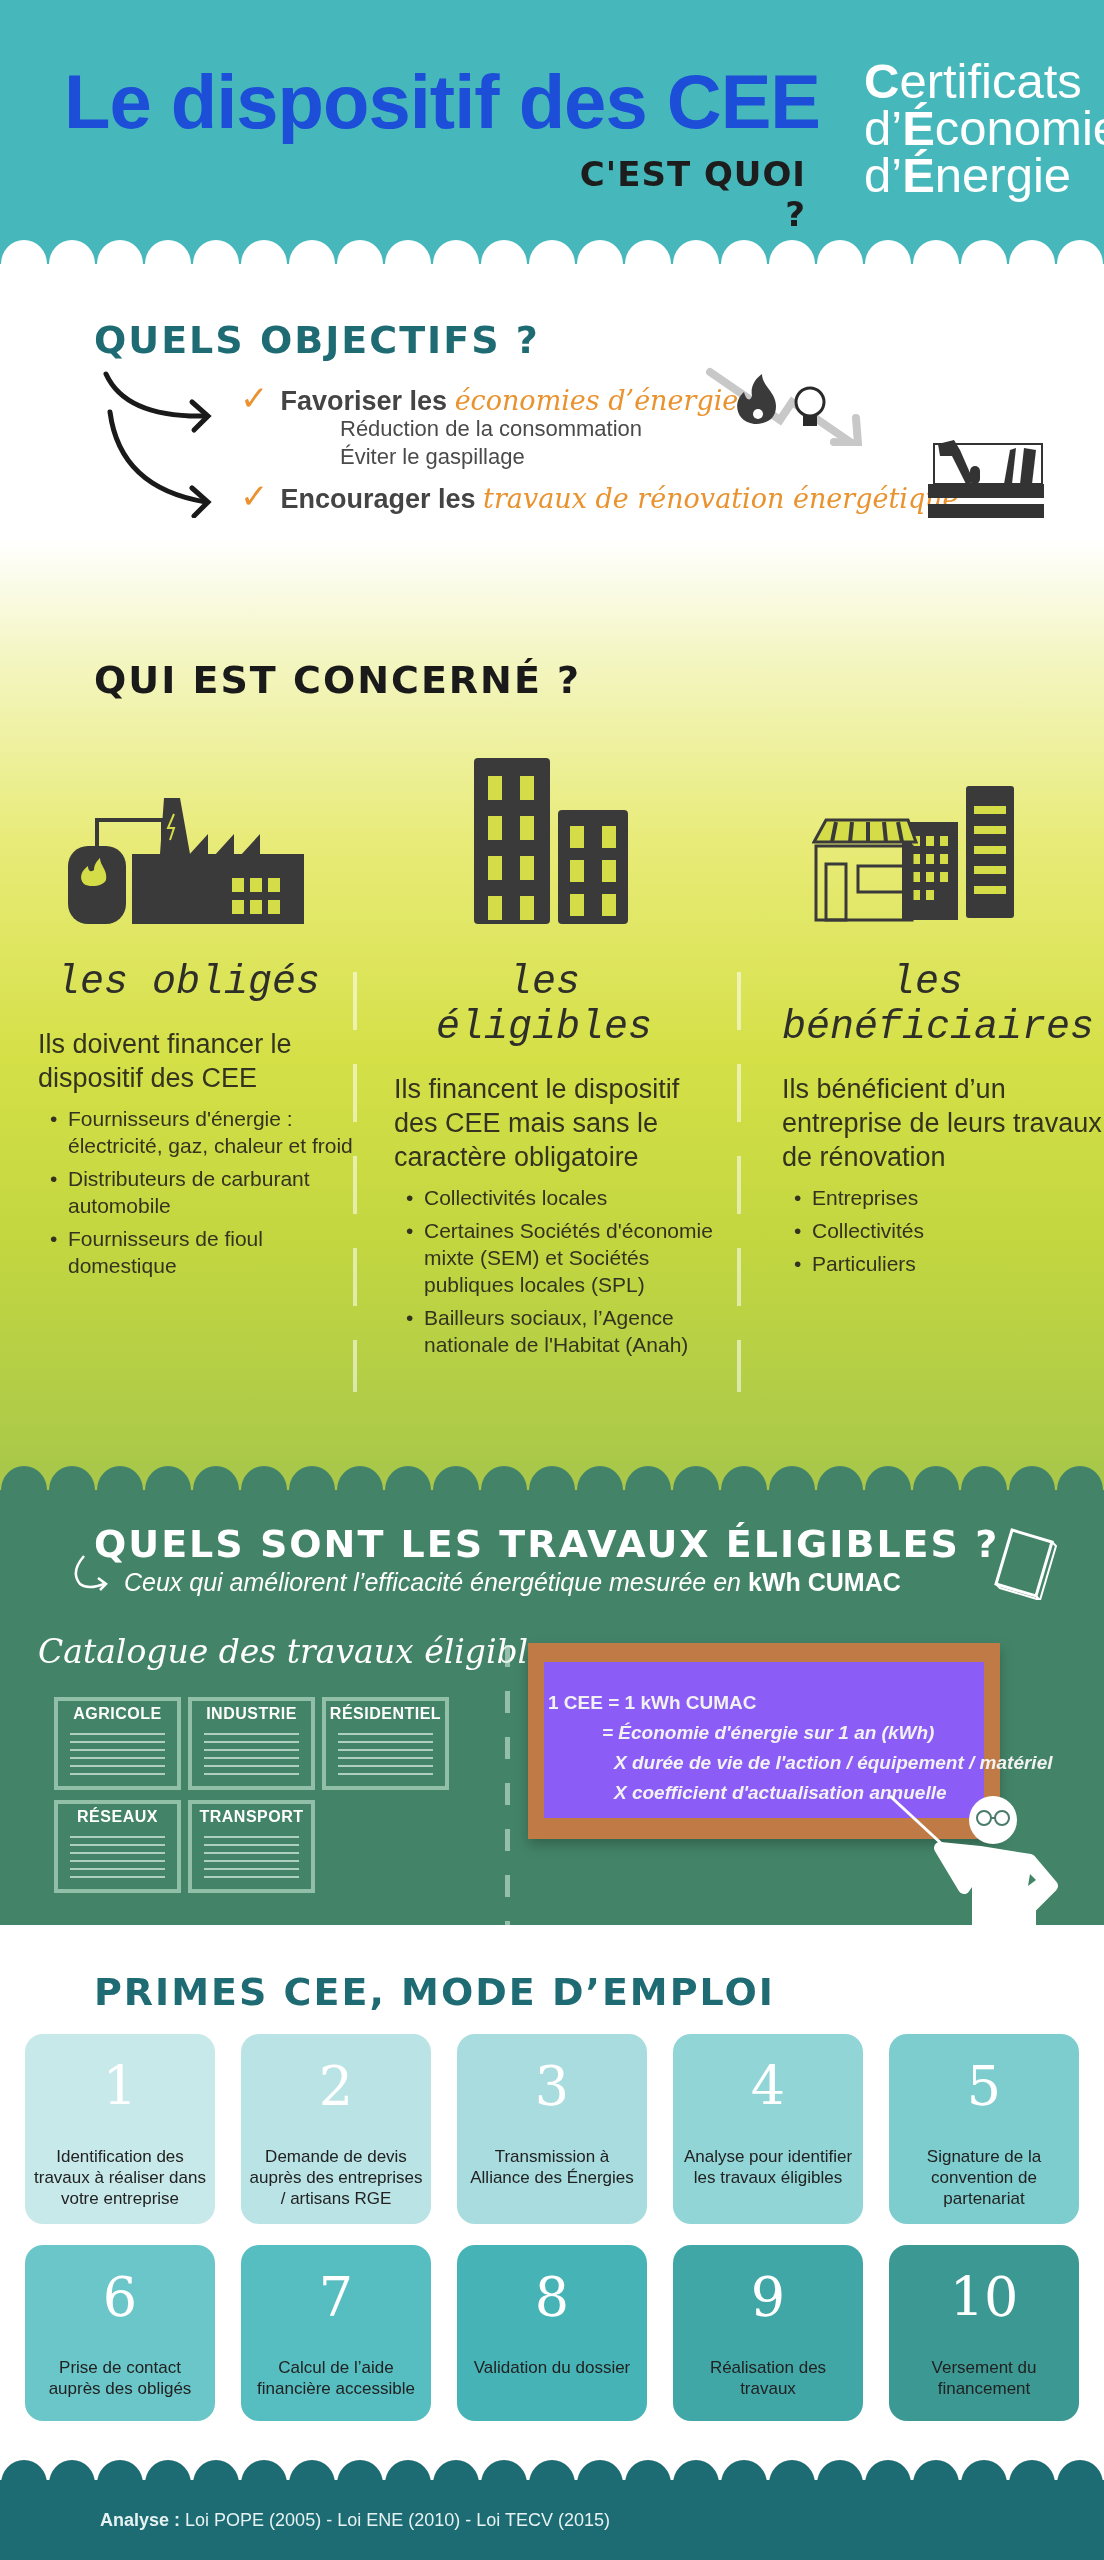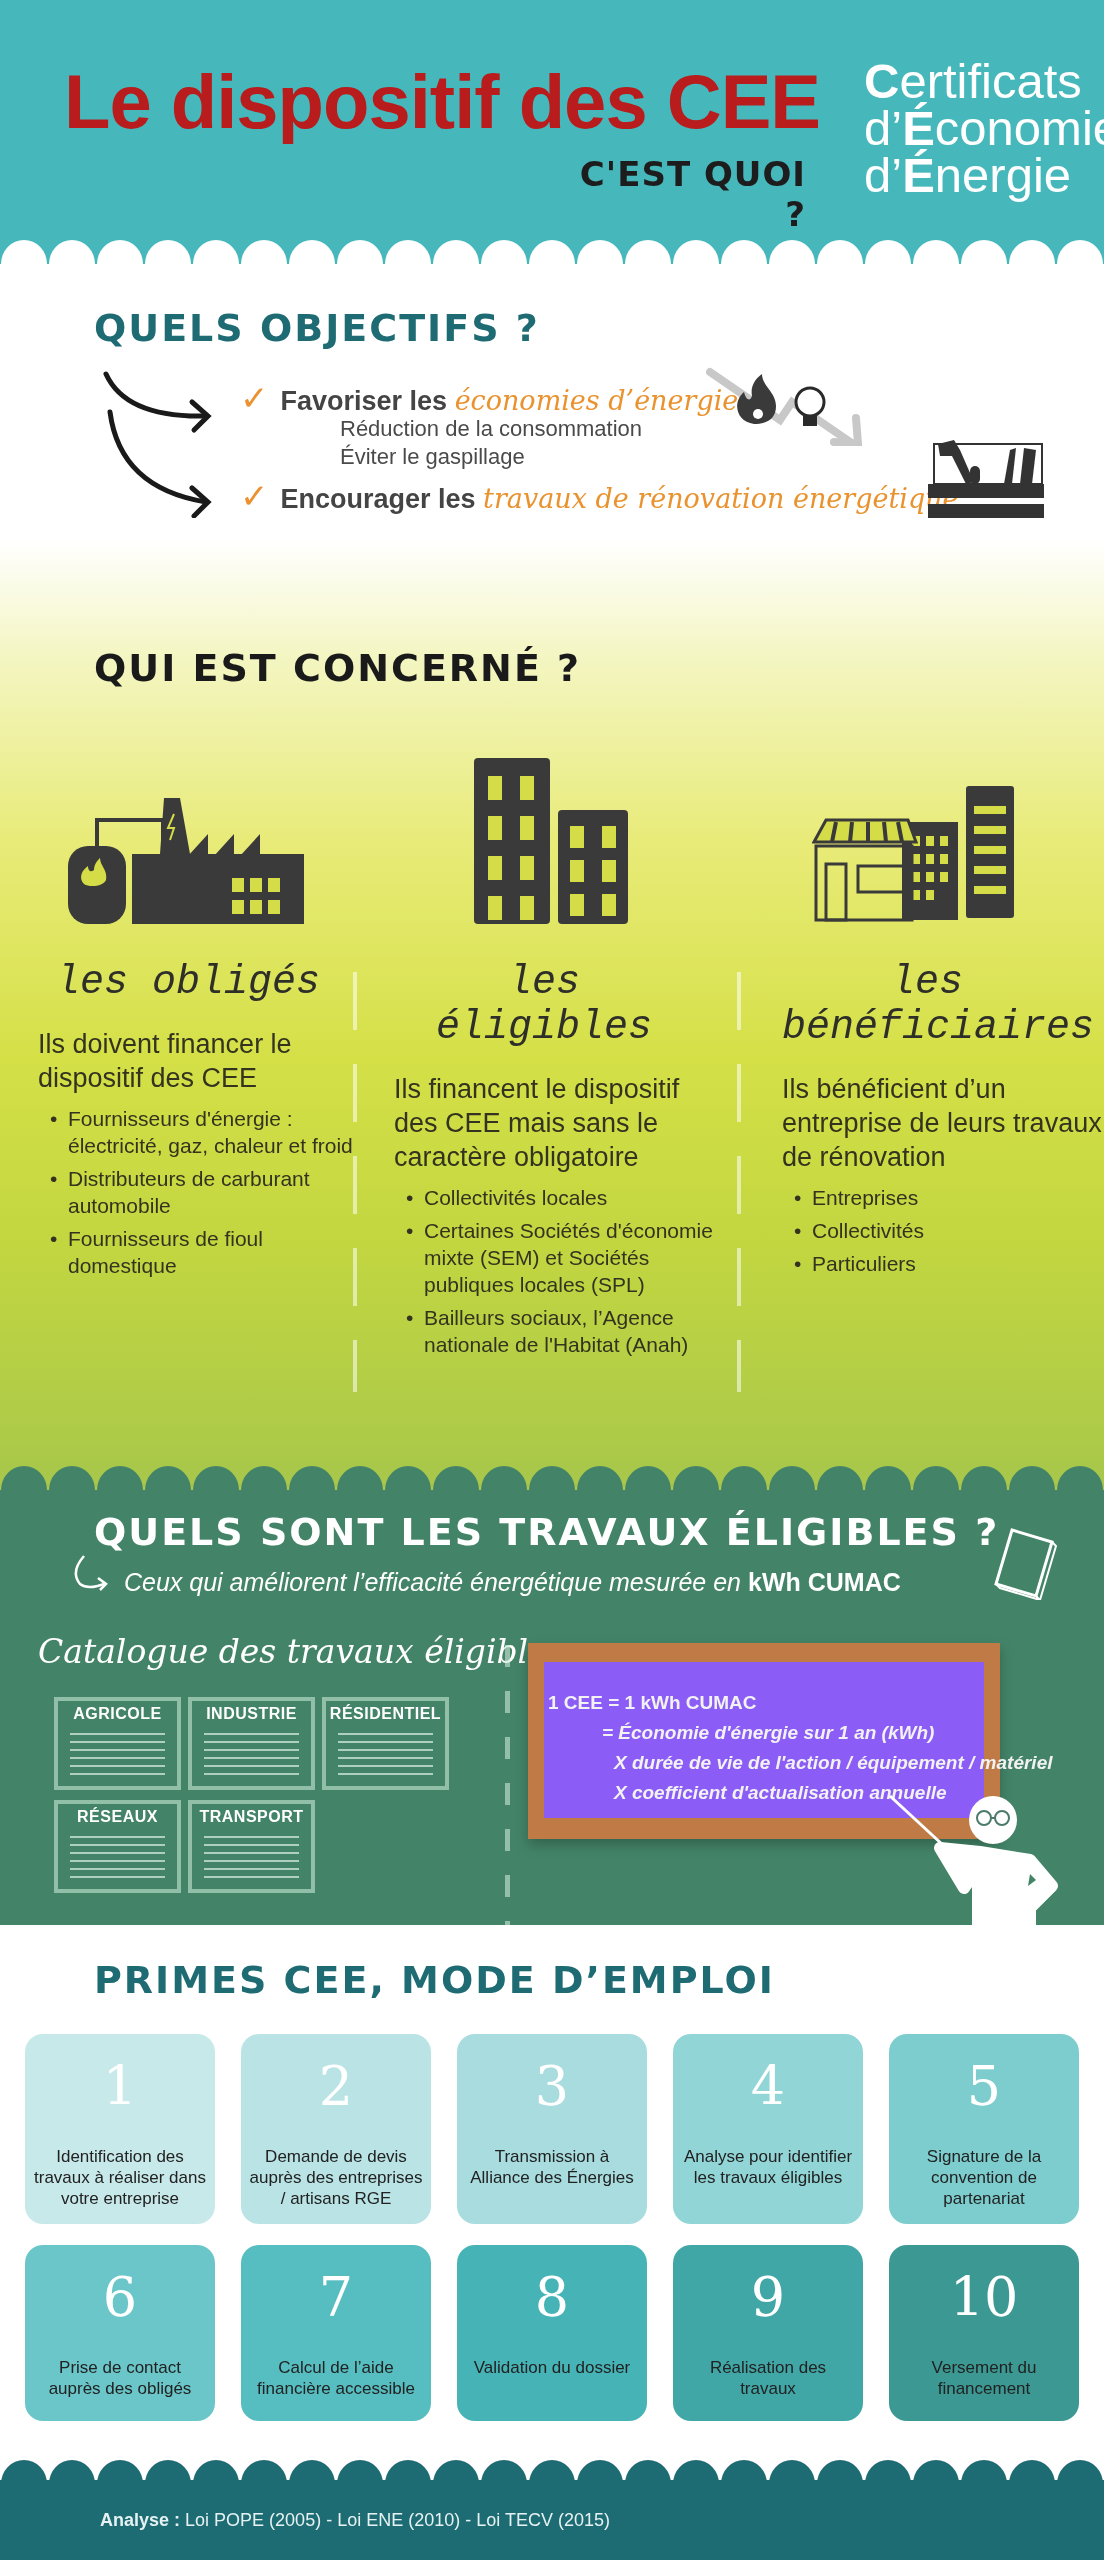--- a/index.html
+++ b/index.html
@@ -2,28 +2,28 @@
 <html><head>
 <meta charset="utf-8">
 <style>
   * { box-sizing: border-box; margin: 0; padding: 0; }
   html, body { width: 1104px; background: #ffffff; }
   body { font-family: "Liberation Sans", "DejaVu Sans", sans-serif; color: #333; overflow-x: hidden; }
   .page { position: relative; width: 1104px; height: 2560px; overflow: hidden; background: #fff; }
 
   
   .header { position: absolute; left: 0; top: 0; width: 1104px; height: 240px; background: #46b8bb; }
-  .header-title { position: absolute; left: 64px; top: 58px; font-size: 76px; font-weight: bold; color: #b91c1c; letter-spacing: -1px; }
+  .header-title { position: absolute; left: 64px; top: 58px; font-size: 76px; font-weight: bold; color: #1d4ed8; letter-spacing: -1px; }
   .header-sub { position: absolute; left: 556px; top: 154px; width: 250px; text-align: right; font-size: 34px; font-weight: 900; color: #1d1d1d; letter-spacing: 1px; font-family: "DejaVu Sans", sans-serif; }
   .header-acr { position: absolute; left: 864px; top: 58px; font-size: 49px; color: #fff; line-height: 47px; }
   .header-acr b { font-weight: bold; }
   .scallop { position: absolute; left: 0; width: 1104px; height: 28px; }
 
   
-  .section-title { position: absolute; font-family: "DejaVu Sans", sans-serif; font-weight: 900; letter-spacing: 2px; }
+  .section-title { position: absolute; font-family: "DejaVu Sans", sans-serif; font-weight: 900; letter-spacing: 2px; margin-top: 12px; }
   .obj-title { left: 94px; top: 306px; font-size: 38px; color: #1e6b73; }
   .obj-row { position: absolute; left: 240px; font-size: 27px; color: #3a3a3a; }
   .obj-row .check { color: #ec9130; font-size: 34px; margin-right: 12px; }
   .obj-row .main { font-weight: bold; color: #444; }
   .obj-row .accent { font-family: "DejaVu Serif", serif; font-style: italic; color: #e9922e; font-weight: normal; }
   .obj-sub { position: absolute; left: 340px; font-size: 22px; color: #4a4a4a; }
 
   
   .who-bg { position: absolute; left: 0; top: 540px; width: 1104px; height: 940px;
     background: linear-gradient(to bottom, #ffffff 0%, #f4f6c4 12%, #e8eb78 32%, #d5e047 55%, #c2d640 75%, #a9c84a 100%); }

